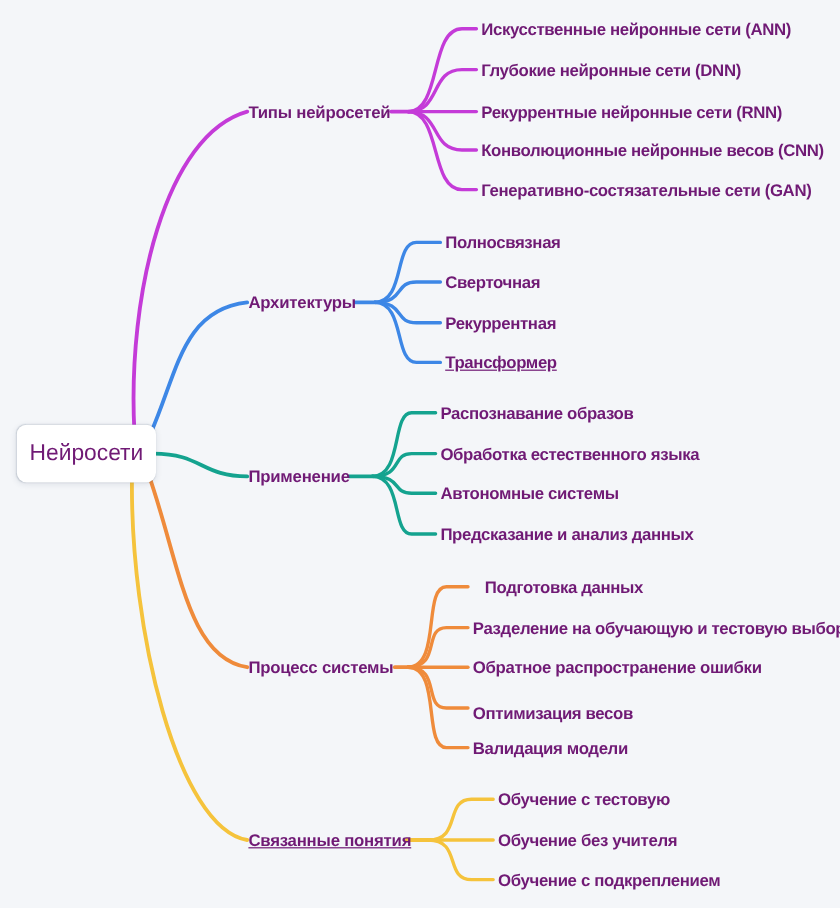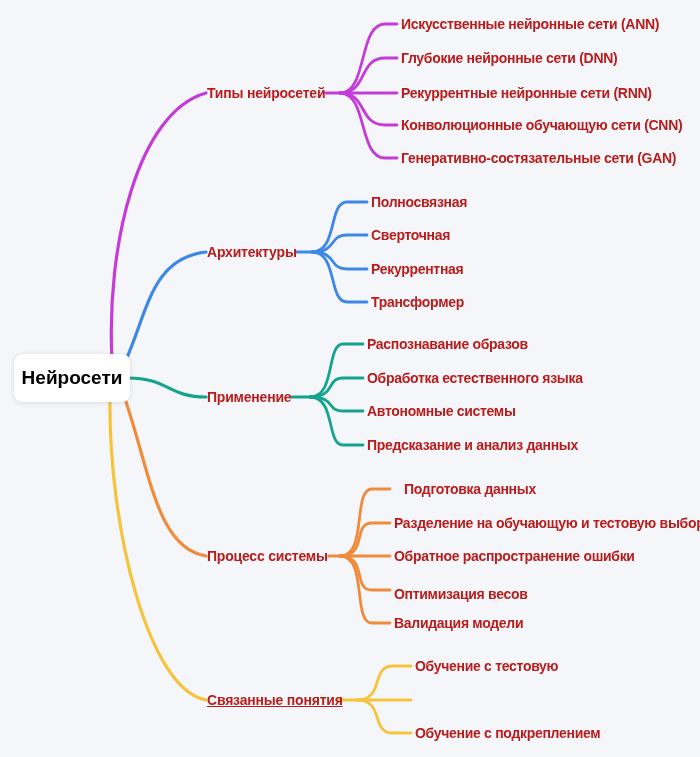--- a/index.html
+++ b/index.html
@@ -17,21 +17,21 @@
     width: 700px; height: 757px;
   }
   .edges path { fill: none; stroke-linecap: round; }
   .edges path.trunk   { stroke-width: 3.2px; }
   .edges path.connect { stroke-width: 3.2px; }
   .edges path.child   { stroke-width: 2.8px; }
   .label {
     position: absolute;
     transform: translateY(-50%);
     white-space: nowrap;
-    color: #b91c1c;
+    color: #701a75;
     cursor: default;
   }
   .branch-label {
     font-size: 14px;
     font-weight: 600;
     letter-spacing: -0.2px;
   }
   .leaf-label {
     font-size: 14px;
     font-weight: 600;
@@ -43,22 +43,22 @@
     width: 116px; height: 48px;
     background: #ffffff;
     border-radius: 8px;
     box-shadow: 0 1px 5px rgba(40, 60, 90, 0.12), 0 0 1px rgba(40, 60, 90, 0.18);
     display: flex;
     align-items: center;
     justify-content: center;
   }
   .root-card span {
     font-size: 19px;
-    font-weight: 700;
-    color: #000000;
+    font-weight: 400;
+    color: #701a75;
     white-space: nowrap;
   }
 </style>
 </head>
 <body>
 
 <div class="canvas">
 
   <svg class="edges" viewBox="0 0 700 757" xmlns="http://www.w3.org/2000/svg">
 
@@ -106,35 +106,36 @@
 
   <div class="label branch-label" style="left:207px; top:93px;">Типы нейросетей</div>
   <div class="label branch-label" style="left:207px; top:252px;">Архитектуры</div>
   <div class="label branch-label" style="left:207px; top:397px;">Применение</div>
   <div class="label branch-label" style="left:207px; top:556px;">Процесс системы</div>
   <div class="label branch-label" style="left:207px; top:700px;text-decoration:underline;">Связанные понятия</div>
 
   <div class="label leaf-label" style="left:401px; top:24px;">Искусственные нейронные сети (ANN)</div>
   <div class="label leaf-label" style="left:401px; top:58px;">Глубокие нейронные сети (DNN)</div>
   <div class="label leaf-label" style="left:401px; top:93px;">Рекуррентные нейронные сети (RNN)</div>
-  <div class="label leaf-label" style="left:401px; top:125px;">Конволюционные обучающую сети (CNN)</div>
+  <div class="label leaf-label" style="left:401px; top:125px;">Конволюционные нейронные весов (CNN)</div>
   <div class="label leaf-label" style="left:401px; top:158px;">Генеративно-состязательные сети (GAN)</div>
 
   <div class="label leaf-label" style="left:371px; top:202px;">Полносвязная</div>
   <div class="label leaf-label" style="left:371px; top:235px;">Сверточная</div>
   <div class="label leaf-label" style="left:371px; top:269px;">Рекуррентная</div>
-  <div class="label leaf-label" style="left:371px; top:302px;">Трансформер</div>
+  <div class="label leaf-label" style="left:371px; top:302px;text-decoration:underline;">Трансформер</div>
 
   <div class="label leaf-label" style="left:367px; top:344px;">Распознавание образов</div>
   <div class="label leaf-label" style="left:367px; top:378px;">Обработка естественного языка</div>
   <div class="label leaf-label" style="left:367px; top:411px;">Автономные системы</div>
   <div class="label leaf-label" style="left:367px; top:445px;">Предсказание и анализ данных</div>
 
   <div class="label leaf-label" style="left:404px; top:489px;">Подготовка данных</div>
   <div class="label leaf-label" style="left:394px; top:523px;">Разделение на обучающую и тестовую выборки</div>
   <div class="label leaf-label" style="left:394px; top:556px;">Обратное распространение ошибки</div>
   <div class="label leaf-label" style="left:394px; top:594px;">Оптимизация весов</div>
   <div class="label leaf-label" style="left:394px; top:623px;">Валидация модели</div>
 
   <div class="label leaf-label" style="left:415px; top:666px;">Обучение с тестовую</div>
+  <div class="label leaf-label" style="left:415px; top:700px;">Обучение без учителя</div>
   <div class="label leaf-label" style="left:415px; top:733px;">Обучение с подкреплением</div>
 
 </div>
 
 </body></html>

